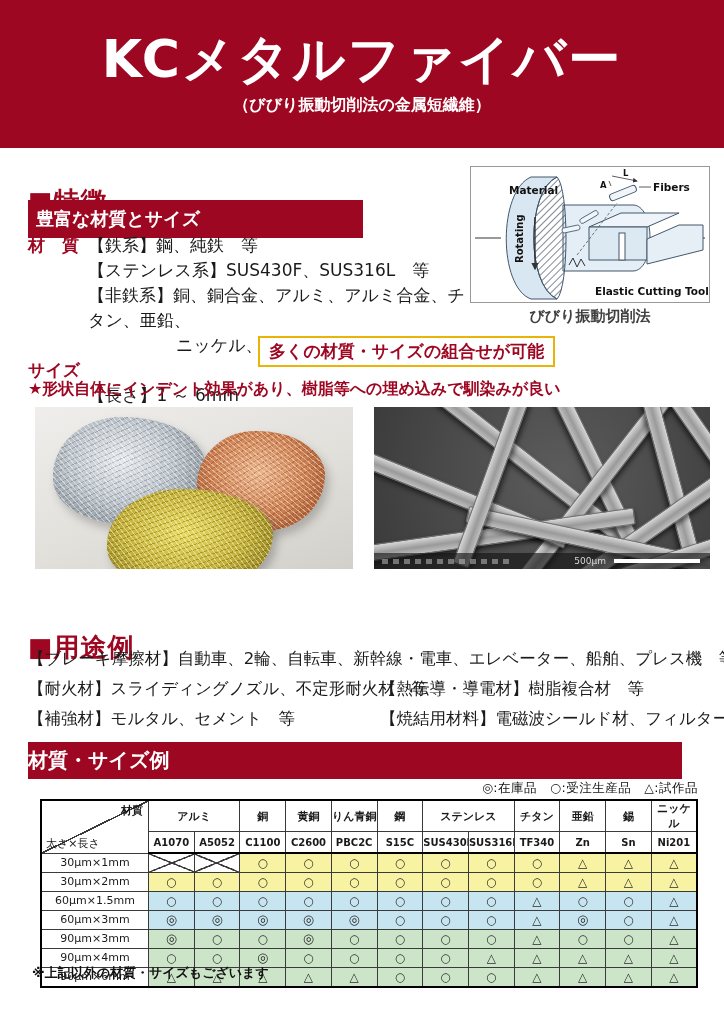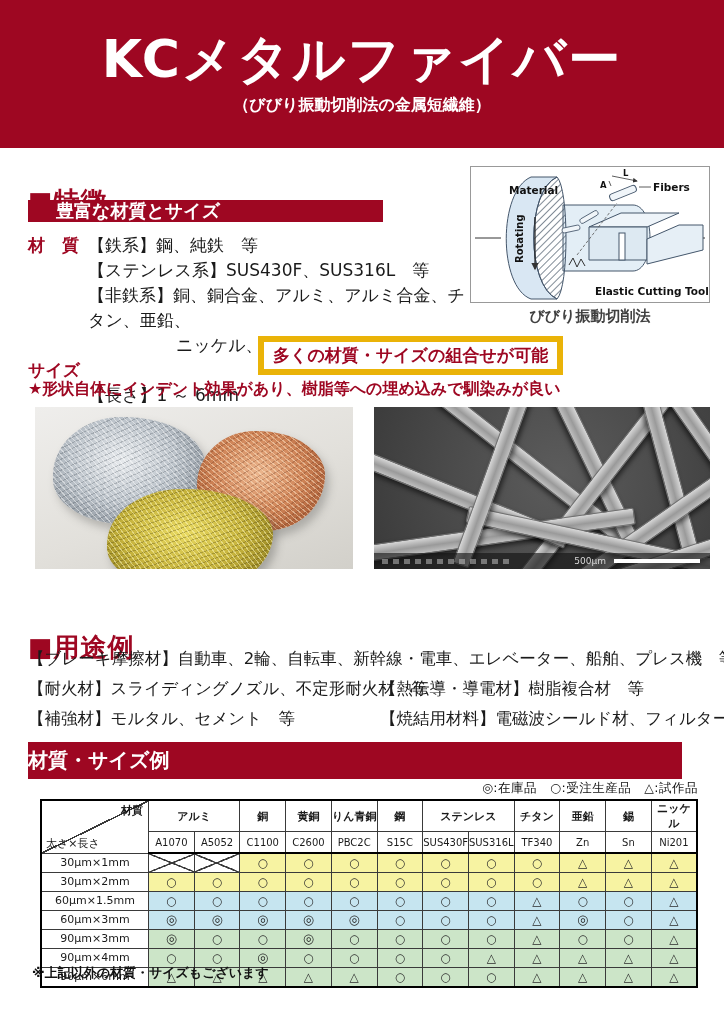--- a/index.html
+++ b/index.html
@@ -14,21 +14,21 @@
   .masthead .subtitle{margin-top:9px;color:#fff;font-size:16px;font-weight:bold;}
   
   .sec-heading{position:absolute;left:28px;font-size:26px;font-weight:bold;color:#9E0722;letter-spacing:1px;}
   .red-banner{position:absolute;background:#9E0722;color:#fff;font-weight:bold;display:flex;align-items:center;}
   
   .spec-block{position:absolute;left:28px;top:233px;width:440px;font-size:17px;line-height:25px;}
   .spec-row{display:flex;}
   .spec-label{width:60px;flex:0 0 60px;color:#9E0722;font-weight:bold;}
   .spec-text{font-weight:500;}
   .spec-text.deep{padding-left:88px;}
-  .combo-note{position:absolute;left:258px;top:336px;border:6px solid #eab308;color:#9E0722;
+  .combo-note{position:absolute;left:258px;top:336px;border:2px solid #eab308;color:#9E0722;
     font-size:17px;font-weight:bold;padding:2px 9px;background:#fff;}
   .star-note{position:absolute;left:28px;top:379px;color:#9E0722;font-size:16px;font-weight:bold;}
   
   .diagram{position:absolute;left:470px;top:166px;width:240px;}
   .diagram .dbox{width:238px;height:135px;border:1px solid #999;background:#fff;}
   .diagram figcaption{text-align:center;font-size:15px;font-weight:bold;margin-top:4px;color:#404040;}
   
   .photo{position:absolute;top:407px;height:162px;overflow:hidden;}
   .photo-left{left:35px;width:318px;background:linear-gradient(160deg,#efeeec 0%,#e2e0db 55%,#d2d0ca 100%);}
   .pile{position:absolute;border-radius:46% 54% 48% 52% / 55% 45% 57% 43%;}
@@ -64,21 +64,21 @@
   
   .legend{position:absolute;right:26px;top:780px;font-size:12.5px;color:#111;letter-spacing:.5px;}
   table.matrix{position:absolute;left:40px;top:799px;width:658px;border-collapse:collapse;
     border:2px solid #000;table-layout:fixed;background:#fff;padding-left:46px;}
   table.matrix th,table.matrix td{border:1px solid #3a3a3a;padding:0;text-align:center;overflow:hidden;}
   .corner{position:relative;width:106px;background:
       linear-gradient(to bottom right,transparent calc(50% - .8px),#3a3a3a calc(50% - .8px),#3a3a3a calc(50% + .8px),transparent calc(50% + .8px)) #fff;}
   .corner .ct{position:absolute;right:5px;top:2px;font-size:11px;font-weight:bold;}
   .corner .cb{position:absolute;left:4px;bottom:2px;font-size:11px;}
   .ghead{height:18px;font-size:11px;font-weight:bold;background:#fff;}
-  .grade{height:20px;font-size:10px;font-weight:normal;background:#fff;}
+  .grade{height:20px;font-size:10px;font-weight:bold;background:#fff;}
   .grade-sep{border-bottom:2px solid #000 !important;}
   .rlabel{height:18px;font-size:11px;background:#fff;}
   .sym{font-size:12px;color:#2b2b2b;line-height:1;}
   .sym.dbl{font-size:13px;}
   .tint-yellow{background:#F7F3A2;}
   .tint-blue{background:#C6E5F0;}
   .tint-green{background:#CCE5C8;}
   .xcell{background-image:
       linear-gradient(to top right,transparent calc(50% - .8px),#3a3a3a calc(50% - .8px),#3a3a3a calc(50% + .8px),transparent calc(50% + .8px)),
       linear-gradient(to bottom right,transparent calc(50% - .8px),#3a3a3a calc(50% - .8px),#3a3a3a calc(50% + .8px),transparent calc(50% + .8px));
@@ -89,21 +89,21 @@
 <body>
 
 <div class="page">
 
   <header class="masthead">
     <h1>KCメタルファイバー</h1>
     <div class="subtitle">（びびり振動切削法の金属短繊維）</div>
   </header>
 
   <h2 class="sec-heading" style="top:162px;">■特徴</h2>
-  <div class="red-banner" style="left:28px;top:200px;width:327px;height:22px;font-size:18px;padding-left:28px;">豊富な材質とサイズ</div>
+  <div class="red-banner" style="left:28px;top:200px;width:327px;height:38px;font-size:18px;padding-left:8px;">豊富な材質とサイズ</div>
 
   <div class="spec-block">
     <div class="spec-row">
       <span class="spec-label">材　質</span>
       <span class="spec-text">【鉄系】鋼、純鉄　等</span>
     </div>
     <div class="spec-row">
       <span class="spec-label"></span>
       <span class="spec-text">【ステンレス系】SUS430F、SUS316L　等</span>
     </div>

